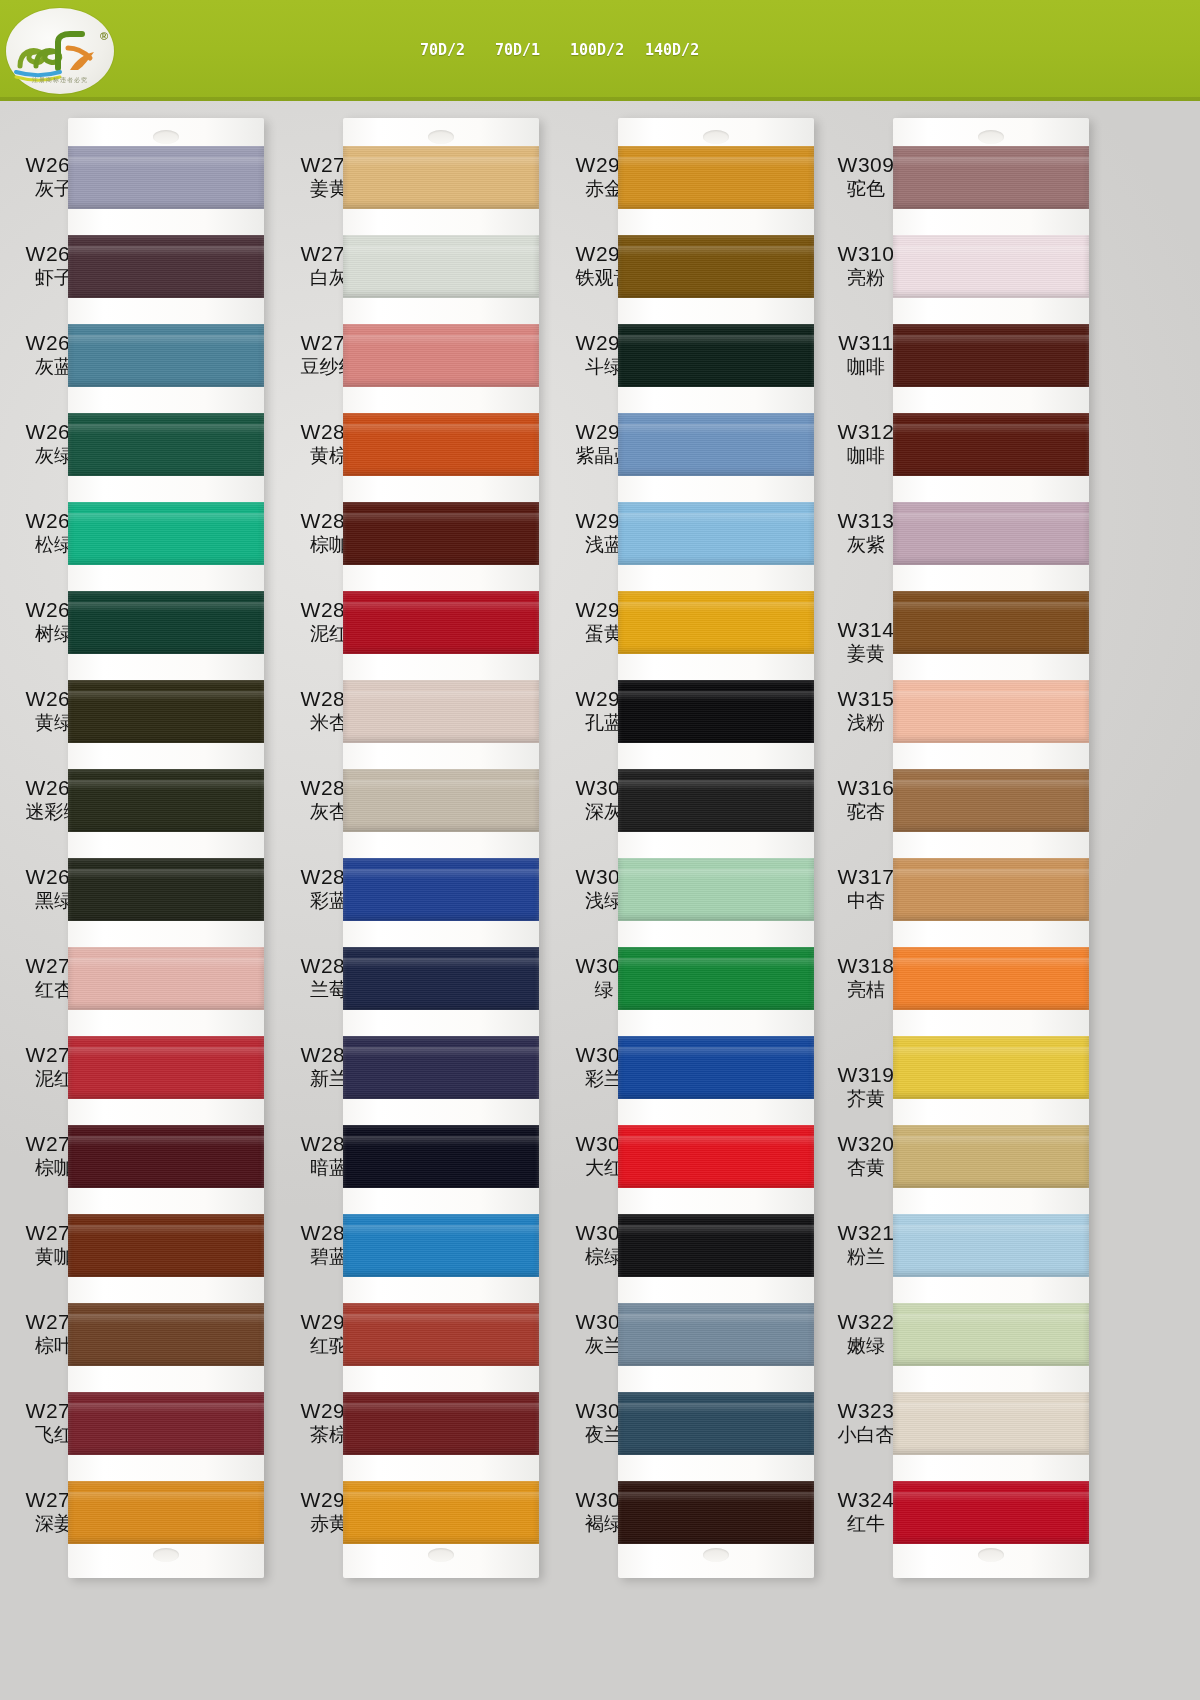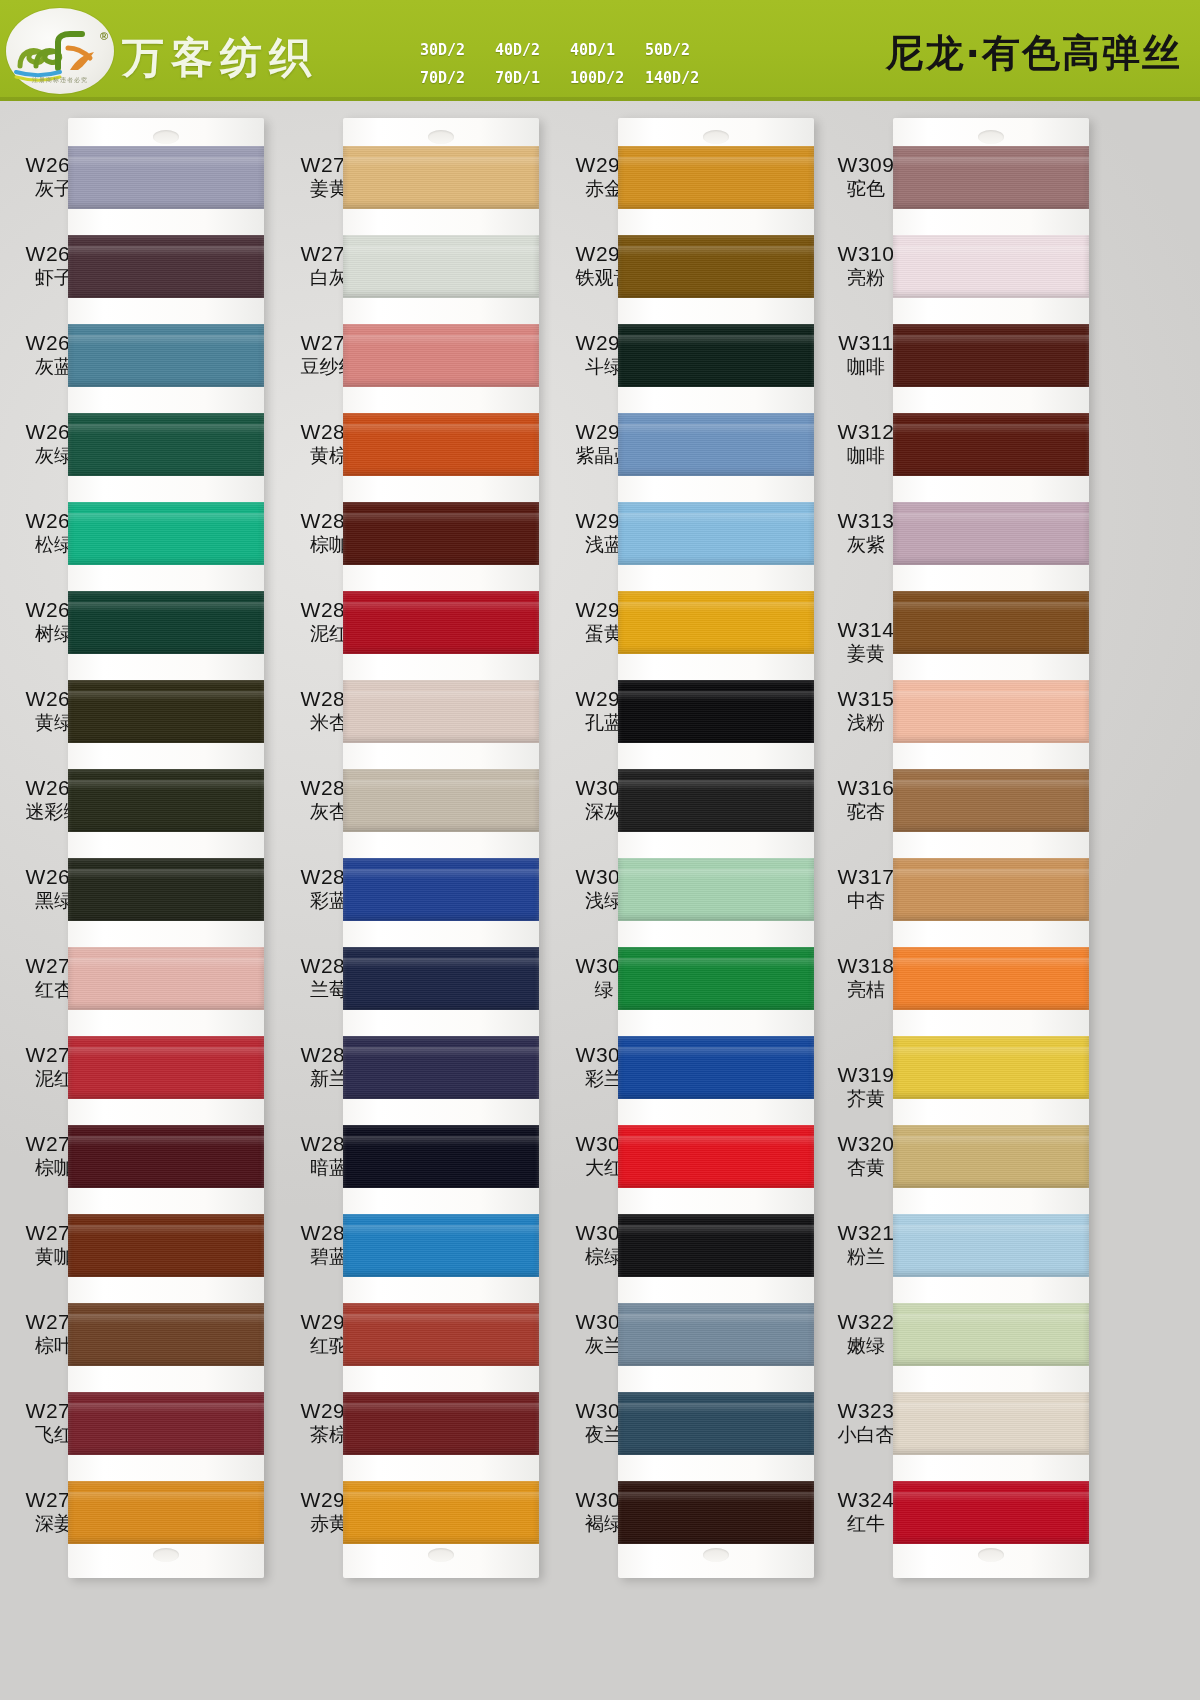--- a/index.html
+++ b/index.html
@@ -189,38 +189,30 @@
         <path d="M52 60 L52 34 C52 28,58 26,64 26 L76 26" fill="none" stroke="#5c8f1e" stroke-width="6" stroke-linecap="round"></path>
         <path d="M64 62 C70 52,78 46,88 44 C82 52,78 58,72 62 Z" fill="#e08a2e"></path>
         <path d="M62 40 C70 40,78 44,84 50" fill="none" stroke="#e08a2e" stroke-width="5" stroke-linecap="round"></path>
         <path d="M10 64 C24 68,40 68,54 64" fill="none" stroke="#3fa3d8" stroke-width="4" stroke-linecap="round"></path>
         <path d="M10 69 C24 73,40 73,54 69" fill="none" stroke="#cfd62e" stroke-width="3" stroke-linecap="round"></path>
       </svg>
       <span class="logo-reg">®</span>
       <span class="logo-sub">注册商标违者必究</span>
     </div>
 
-    <div class="hdr-brand">万客纺织</div>
 
     <div class="hdr-specs">
-      <div class="row">
-        <span class="cell">30D/2</span>
-        <span class="cell">40D/2</span>
-        <span class="cell">40D/1</span>
-        <span class="cell">50D/2</span>
-      </div>
       <div class="row">
         <span class="cell">70D/2</span>
         <span class="cell">70D/1</span>
         <span class="cell">100D/2</span>
         <span class="cell">140D/2</span>
       </div>
     </div>
 
-    <div class="hdr-title">尼龙·有色高弹丝</div>
   </div>
 
   <div id="strips-root">
       <div class="label" style="left: 0px; top: 154px;">
         <div class="code">W261</div>
         <div class="name">灰子</div>
       </div>
       <div class="label" style="left: 0px; top: 243px;">
         <div class="code">W262</div>
         <div class="name">虾子</div>

